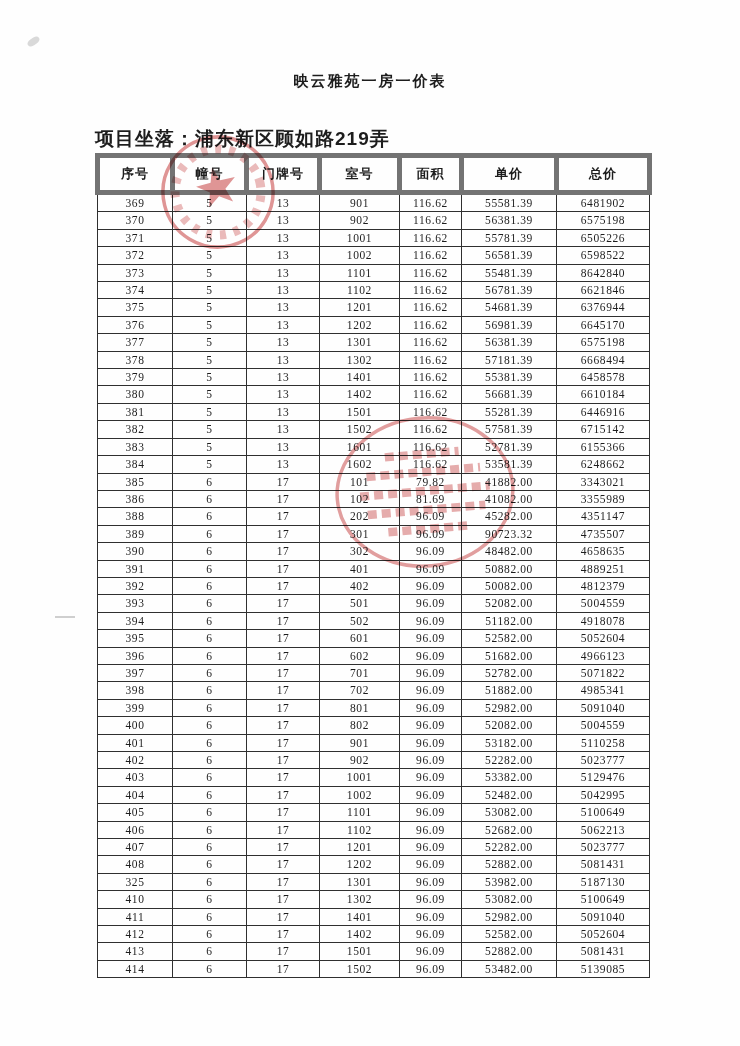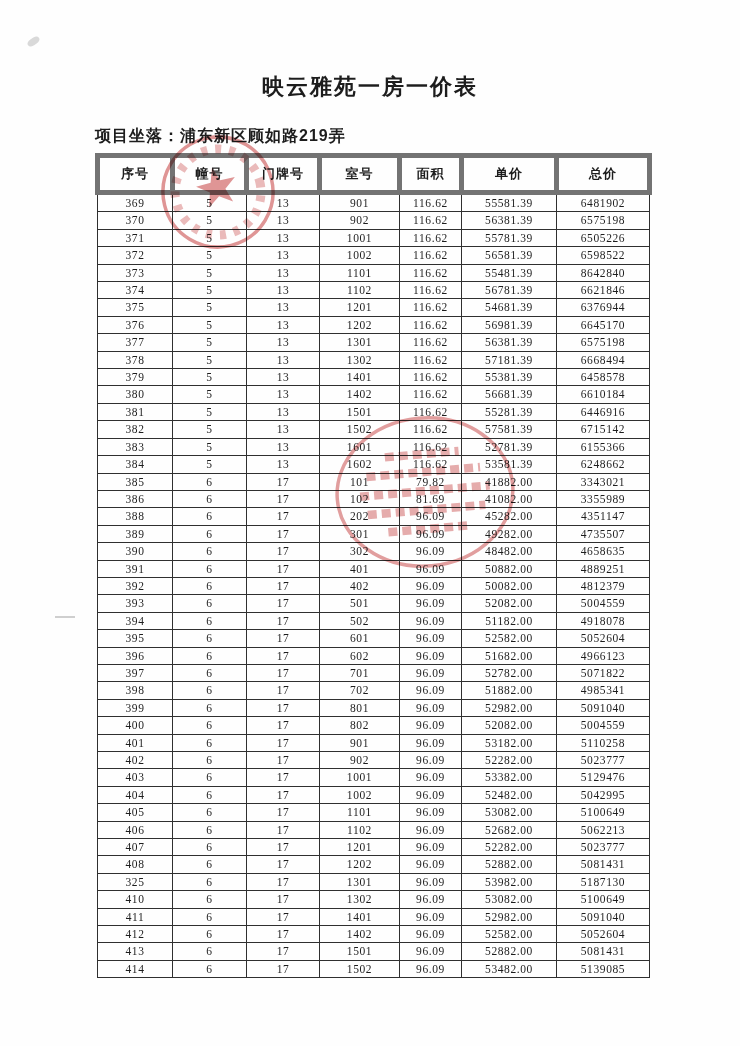--- a/index.html
+++ b/index.html
@@ -11,29 +11,29 @@
     background: #fefefe;
     color: #1d1d1d;
     font-family: "Liberation Serif", "DejaVu Serif", serif;
     overflow: hidden;
   }
   .title {
     position: absolute;
     top: 72px; left: 0;
     width: 100%;
     text-align: center;
-    font-size: 22px;
+    font-size: 15px;
     font-weight: bold;
     letter-spacing: 2px;
     font-family: "Liberation Sans", "DejaVu Sans", sans-serif;
   }
   .location {
     position: absolute;
     top: 126px; left: 95px;
-    font-size: 16px;
+    font-size: 19px;
     font-weight: bold;
     letter-spacing: 1px;
     font-family: "Liberation Sans", "DejaVu Sans", sans-serif;
   }
   table.price {
     position: absolute;
     top: 153px; left: 95px;
     width: 552px;
     border-collapse: collapse;
     table-layout: fixed;
@@ -284,21 +284,21 @@
     <td>96.09</td>
     <td>45282.00</td>
     <td>4351147</td>
   </tr>
         <tr>
     <td>389</td>
     <td>6</td>
     <td>17</td>
     <td>301</td>
     <td>96.09</td>
-    <td>49282.00</td>
+    <td>90723.32</td>
     <td>4735507</td>
   </tr>
         <tr>
     <td>390</td>
     <td>6</td>
     <td>17</td>
     <td>302</td>
     <td>96.09</td>
     <td>48482.00</td>
     <td>4658635</td>

